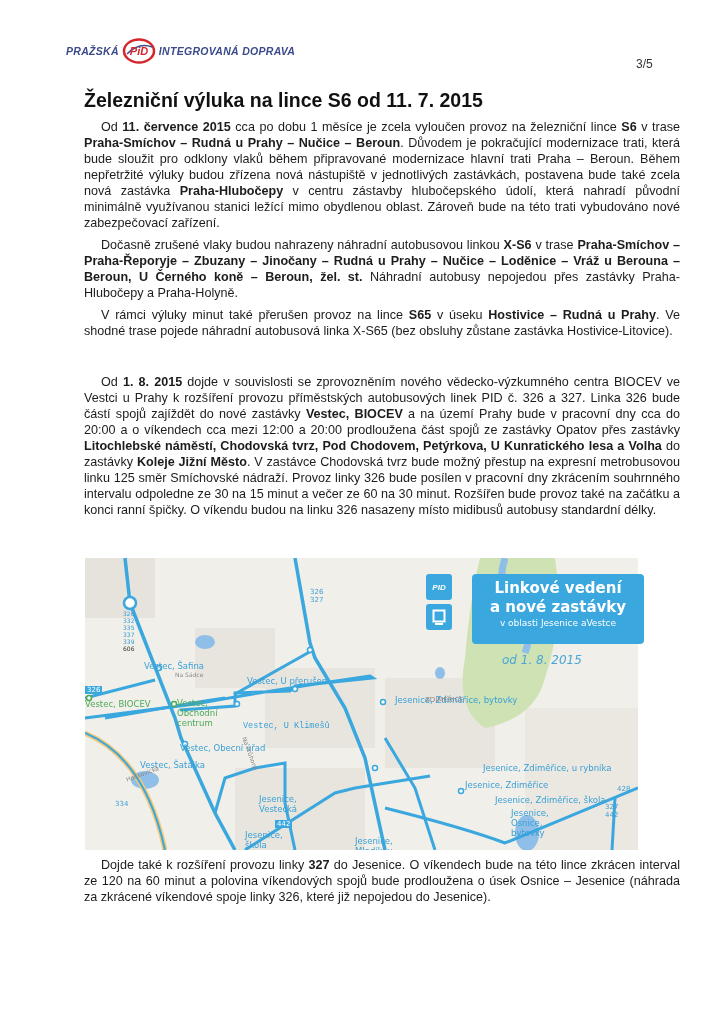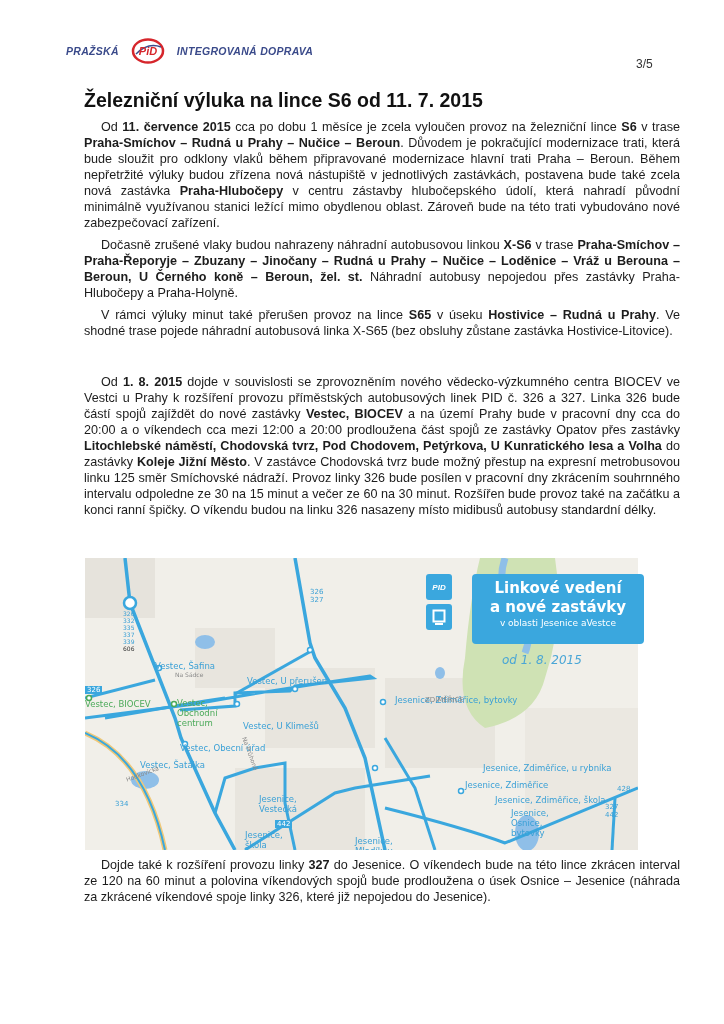--- a/index.html
+++ b/index.html
@@ -1,17 +1,17 @@
 <!DOCTYPE html>
 <html><head>
 <meta charset="utf-8">
 <style>
   html, body { margin:0; padding:0; background:#ffffff; }
   body { width:724px; height:1024px; position:relative; overflow:hidden; font-family:"Liberation Sans", sans-serif; color:#1a1a1a; }
-  .logo { position:absolute; left:66px; top:36px; height:30px; display:flex; align-items:center; gap:12px; }
+  .logo { position:absolute; left:66px; top:36px; height:30px; display:flex; align-items:center; gap:3px; }
   .logo-text { font-family:"Liberation Sans", sans-serif; font-style:italic; font-weight:bold; font-size:10.5px; color:#3a4a8a; letter-spacing:0.3px; }
   .logo-mark { width:34px; height:26px; position:relative; }
   .pagenum { position:absolute; left:636px; top:57px; font-size:12px; color:#333; }
   .article { position:absolute; left:84px; width:596px; }
   h1 { font-family:"Liberation Sans", sans-serif; font-size:19.5px; font-weight:bold; margin:0; line-height:24px; color:#111; }
   p { margin:0; font-size:12.6px; line-height:16px; text-align:justify; text-indent:17px; color:#1c1c1c; }
   p + p { margin-top:6px; }
   b { font-weight:bold; }
   .map { position:absolute; left:85px; top:558px; width:553px; height:292px; background:#f1efe9; overflow:hidden; }
   .map svg { position:absolute; left:0; top:0; }
@@ -99,25 +99,25 @@
     <circle cx="89" cy="146" r="2.5" fill="#fff" stroke="#4caa5a" stroke-width="1.5"></circle>
     <circle cx="210" cy="131" r="2.5" fill="#fff" stroke="#3aa7de" stroke-width="1.5"></circle>
     <circle cx="152" cy="146" r="2.5" fill="#fff" stroke="#3aa7de" stroke-width="1.5"></circle>
     <circle cx="100" cy="186" r="2.5" fill="#fff" stroke="#3aa7de" stroke-width="1.5"></circle>
     <circle cx="298" cy="144" r="2.5" fill="#fff" stroke="#3aa7de" stroke-width="1.5"></circle>
     <circle cx="376" cy="233" r="2.5" fill="#fff" stroke="#3aa7de" stroke-width="1.5"></circle>
     <circle cx="290" cy="210" r="2.5" fill="#fff" stroke="#3aa7de" stroke-width="1.5"></circle>
     <circle cx="225" cy="92" r="2.5" fill="#fff" stroke="#3aa7de" stroke-width="1.5"></circle>
   </svg>
 
-  <span class="map-lbl" style="left:70px;top:103px;">Vestec, Šafina</span>
+  <span class="map-lbl" style="left:59px;top:103px;">Vestec, Šafina</span>
   <span class="map-lbl green" style="left:0px;top:141px;">Vestec, BIOCEV</span>
   <span class="map-lbl green" style="left:92px;top:140px;width:56px;white-space:normal;line-height:10px;">Vestec, Obchodní centrum</span>
   <span class="map-lbl" style="left:162px;top:118px;">Vestec, U přerušen</span>
-  <span class="map-lbl" style="left:158px;top:163px;">Vestec, U Klimešů</span>
+  <span class="map-lbl" style="left:158px;top:163px;font-family:Liberation Mono, monospace;">Vestec, U Klimešů</span>
   <span class="map-lbl" style="left:95px;top:185px;">Vestec, Obecní úřad</span>
   <span class="map-lbl" style="left:55px;top:202px;">Vestec, Šatálka</span>
   <span class="map-lbl" style="left:158px;top:236px;width:40px;white-space:normal;line-height:10px;padding-left:16px;">Jesenice, Vestecká</span>
   <span class="map-lbl" style="left:160px;top:272px;width:40px;white-space:normal;line-height:10px;">Jesenice, škola</span>
   <span class="map-lbl" style="left:270px;top:278px;width:50px;white-space:normal;line-height:10px;">Jesenice, Mladíkov</span>
   <span class="map-lbl" style="left:302px;top:137px;margin-left:8px;">Jesenice, Zdiměřice, bytovky</span>
   <span class="map-lbl" style="left:398px;top:205px;">Jesenice, Zdiměřice, u rybníka</span>
   <span class="map-lbl" style="left:380px;top:222px;">Jesenice, Zdiměřice</span>
   <span class="map-lbl" style="left:370px;top:237px;padding-left:40px;">Jesenice, Zdiměřice, škola</span>
   <span class="map-lbl" style="left:426px;top:250px;width:62px;white-space:normal;line-height:10px;">Jesenice, Osnice, bytovky</span>

